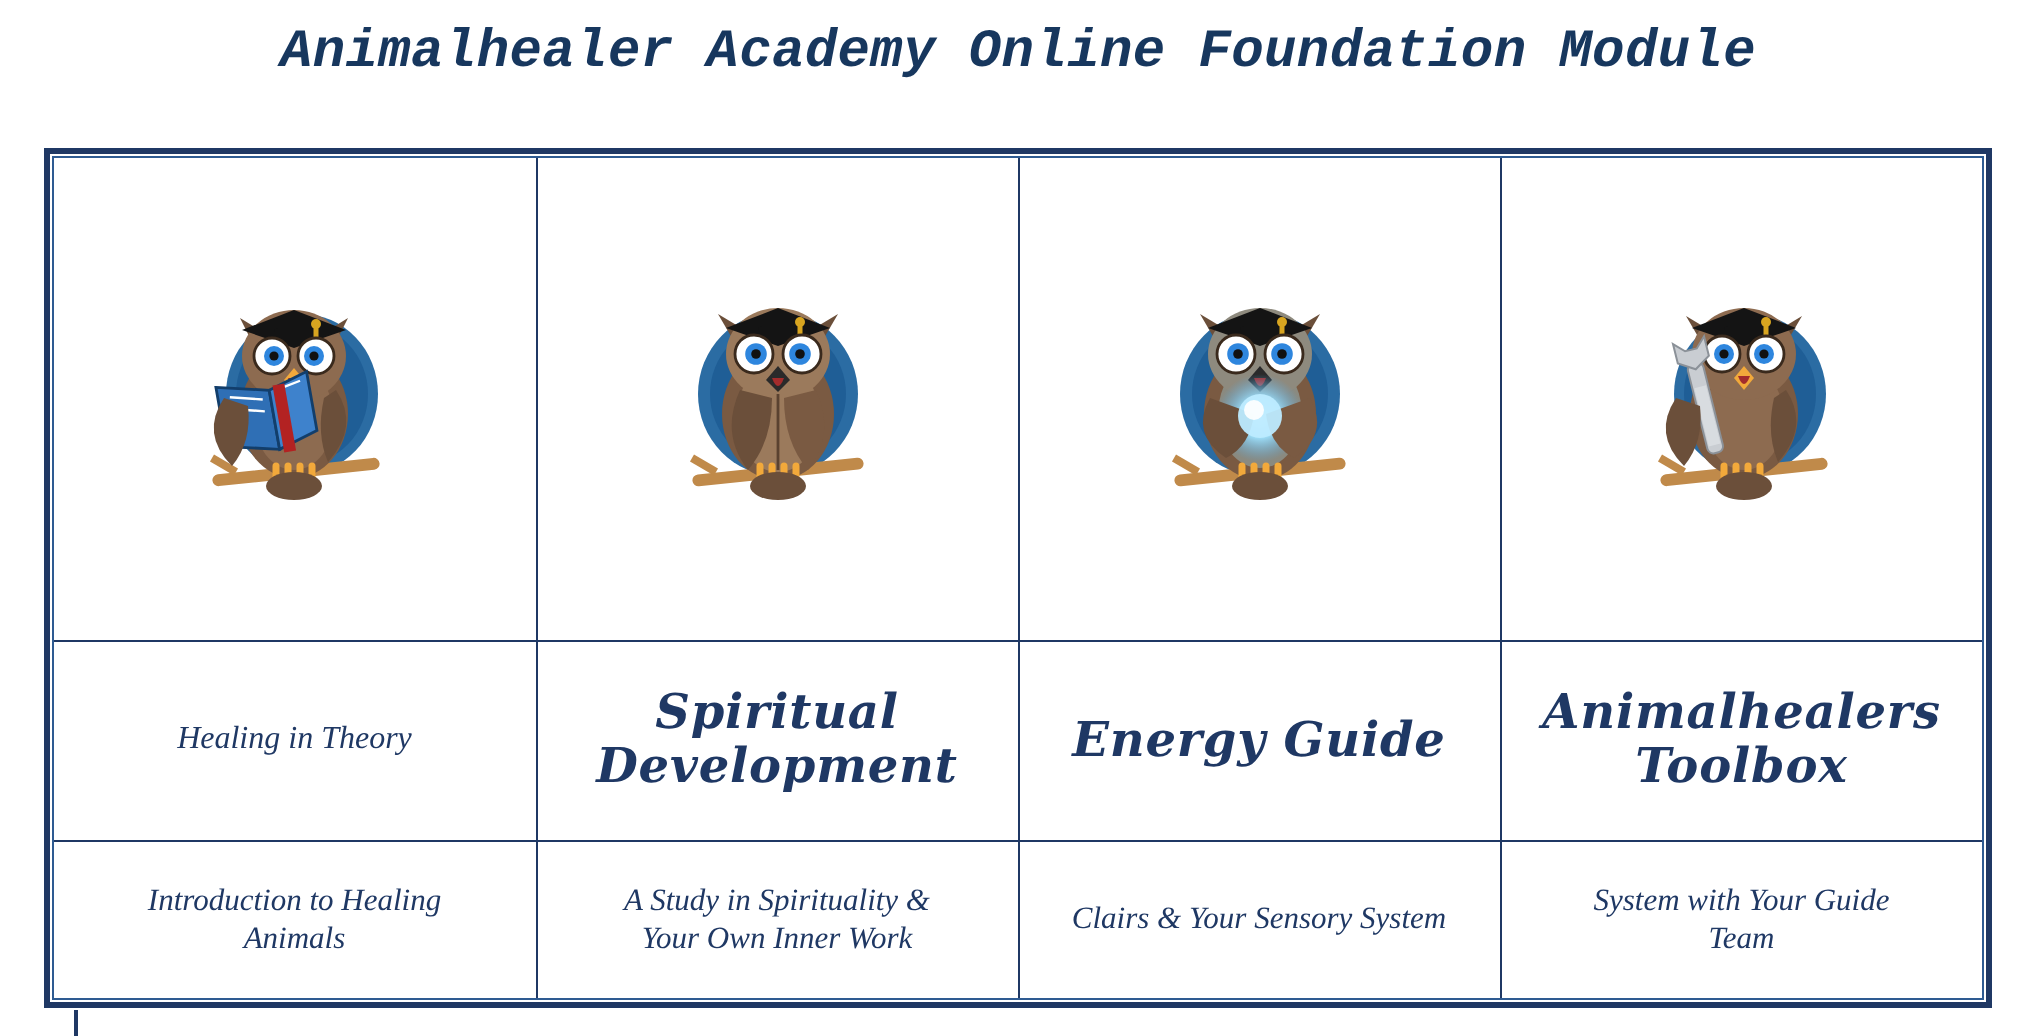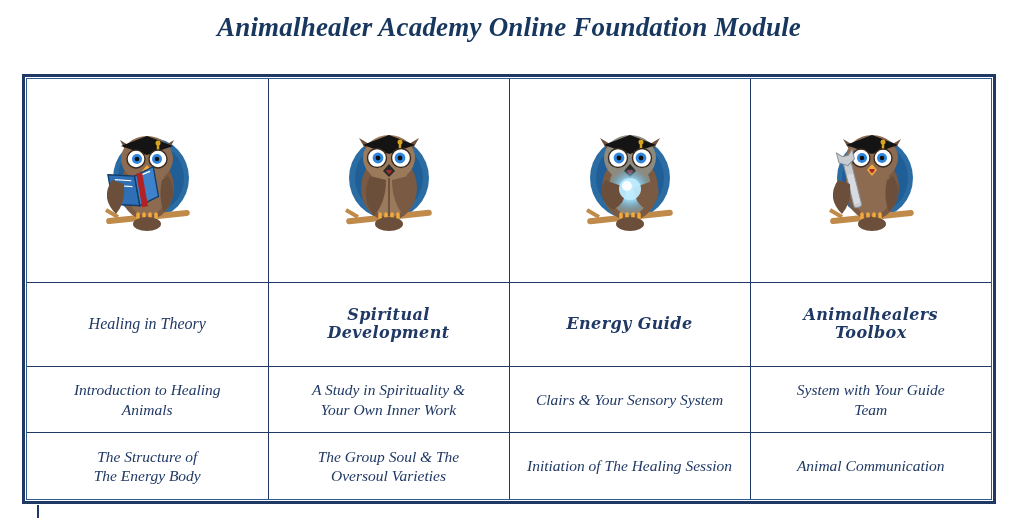--- a/index.html
+++ b/index.html
@@ -12,21 +12,21 @@
     height: 518px;
     overflow: hidden;
     font-family: "Liberation Serif", "DejaVu Serif", serif;
     position: relative;
   }
 
   
   .page-title {
     text-align: center;
     color: #17375E;
-    font-family: Liberation Serif, serif;
+    font-family: Liberation Mono, monospace;
     font-style: italic;
     font-weight: bold;
     font-size: 27px;
     letter-spacing: 0.2px;
     line-height: 1;
     padding-top: 14px;
     height: 40px;
     box-sizing: border-box;
     white-space: nowrap;
   }
@@ -84,21 +84,21 @@
   .heading-serif {
     font-family: "Liberation Serif", "DejaVu Serif", serif;
     font-style: italic;
     font-size: 16px;
     font-weight: normal;
   }
   .heading-script {
     font-family: "DejaVu Serif", "Liberation Serif", serif;
     font-style: italic;
     font-weight: bold;
-    font-size: 16px;
+    font-size: 24px;
     letter-spacing: 0.4px;
   }
 
   
   .topic-text {
     display: block;
     font-family: "Liberation Serif", "DejaVu Serif", serif;
     font-style: italic;
     font-size: 15.5px;
     line-height: 1.25;
@@ -327,36 +327,20 @@
     </td>
     <td>
       <span class="topic-text">Clairs &amp; Your Sensory System</span>
     </td>
     <td>
       <span class="topic-text">System with Your Guide
 Team</span>
     </td>
   </tr>
 
-  <tr class="row-topic">
-    <td>
-      <span class="topic-text">The Structure of
-The Energy Body</span>
-    </td>
-    <td>
-      <span class="topic-text">The Group Soul &amp; The
-Oversoul Varieties</span>
-    </td>
-    <td>
-      <span class="topic-text">Initiation of The Healing Session</span>
-    </td>
-    <td>
-      <span class="topic-text">Animal Communication</span>
-    </td>
-  </tr>
 
 
 </tbody>
       </table>
 
 </div>
 </div>
 
 <div class="cursor-tick"></div>
 

